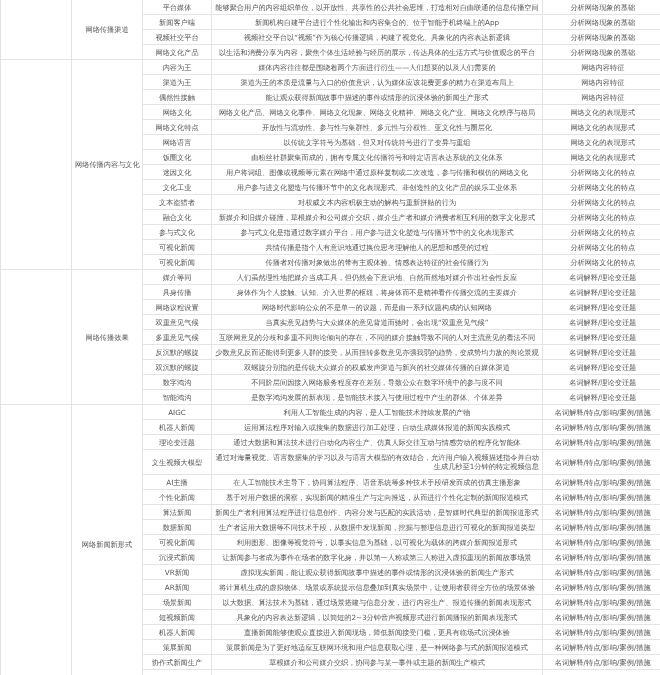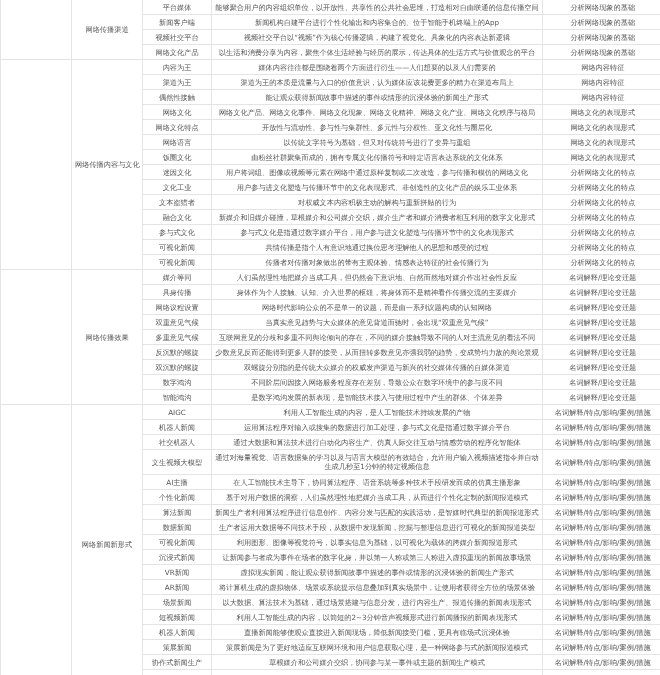--- a/index.html
+++ b/index.html
@@ -3,21 +3,21 @@
 <meta charset="utf-8">
 <style>
   html, body { margin: 0; padding: 0; background: #ffffff; }
   body { width: 660px; height: 675px; overflow: hidden; position: relative;
          font-family: "DejaVu Sans", sans-serif; color: #555555; }
   #wrap { position: absolute; left: 0; top: -1px; width: 660px; }
   table { border-collapse: collapse; table-layout: fixed; width: 662px; }
   td { border: 1px solid #e4e4e4; text-align: center; vertical-align: middle;
        font-size: 7.2px; line-height: 9px; padding: 0 3px; height: 14px;
        white-space: nowrap; overflow: hidden; }
-  td.desc.wrap { white-space: normal; height: 24px; }
+  td.desc.wrap { white-space: normal; height: 24px; text-align: right; }
   td.outer { border-left: 1px solid #e4e4e4; }
   td.group { color: #555; }
   td.term { color: #555; margin-top: 24px; }
   td.cat { border-right: none; }
   col.c0 { width: 71px; } col.c1 { width: 71px; } col.c2 { width: 69px; }
   col.c3 { width: 331px; } col.c4 { width: 120px; }
 </style>
 </head>
 <body>
 
@@ -174,41 +174,41 @@
         </tr>
         <tr>
           <td class="outer" rowspan="18"></td>
           <td class="group" rowspan="18">网络新闻新形式</td>
           <td class="term">AIGC</td>
           <td class="desc">利用人工智能生成的内容，是人工智能技术持续发展的产物</td>
           <td class="cat">名词解释/特点/影响/案例/措施</td>
         </tr>
         <tr>
           <td class="term">机器人新闻</td>
-          <td class="desc">运用算法程序对输入或搜集的数据进行加工处理，参与式文化是指通过数字媒介平台</td>
-          <td class="cat">名词解释/特点/影响/案例/措施</td>
-        </tr>
-        <tr>
-          <td class="term">社交机器人</td>
+          <td class="desc">运用算法程序对输入或搜集的数据进行加工处理，自动生成媒体报道的新闻实践模式</td>
+          <td class="cat">名词解释/特点/影响/案例/措施</td>
+        </tr>
+        <tr>
+          <td class="term">理论变迁题</td>
           <td class="desc">通过大数据和算法技术进行自动化内容生产、仿真人际交往互动与情感劳动的程序化智能体</td>
           <td class="cat">名词解释/特点/影响/案例/措施</td>
         </tr>
         <tr>
           <td class="term">文生视频大模型</td>
           <td class="desc wrap">通过对海量视觉、语言数据集的学习以及与语言大模型的有效结合，允许用户输入视频描述指令并自动生成几秒至1分钟的特定视频信息</td>
           <td class="cat">名词解释/特点/影响/案例/措施</td>
         </tr>
         <tr>
           <td class="term">AI主播</td>
           <td class="desc">在人工智能技术主导下，协同算法程序、语音系统等多种技术手段研发而成的仿真主播形象</td>
           <td class="cat">名词解释/特点/影响/案例/措施</td>
         </tr>
         <tr>
           <td class="term">个性化新闻</td>
-          <td class="desc">基于对用户数据的洞察，人们虽然理性地把媒介当成工具，从而进行个性化定制的新闻报道模式</td>
+          <td class="desc">基于对用户数据的洞察，实现新闻的精准生产与定向推送，从而进行个性化定制的新闻报道模式</td>
           <td class="cat">名词解释/特点/影响/案例/措施</td>
         </tr>
         <tr>
           <td class="term">算法新闻</td>
           <td class="desc">新闻生产者利用算法程序进行信息创作、内容分发与匹配的实践活动，是智媒时代典型的新闻报道形式</td>
           <td class="cat">名词解释/特点/影响/案例/措施</td>
         </tr>
         <tr>
           <td class="term">数据新闻</td>
           <td class="desc">生产者运用大数据等不同技术手段，从数据中发现新闻，挖掘与整理信息进行可视化的新闻报道类型</td>
@@ -234,21 +234,21 @@
           <td class="desc">将计算机生成的虚拟物体、场景或系统提示信息叠加到真实场景中，让使用者获得全方位的场景体验</td>
           <td class="cat">名词解释/特点/影响/案例/措施</td>
         </tr>
         <tr>
           <td class="term">场景新闻</td>
           <td class="desc">以大数据、算法技术为基础，通过场景搭建与信息分发，进行内容生产、报道传播的新闻表现形式</td>
           <td class="cat">名词解释/特点/影响/案例/措施</td>
         </tr>
         <tr>
           <td class="term">短视频新闻</td>
-          <td class="desc">利用人工智能生成的内容，以简短的2~3分钟音声视频形式进行新闻播报的新闻表现形式</td>
+          <td class="desc">具象化的内容表达新逻辑，以简短的2~3分钟音声视频形式进行新闻播报的新闻表现形式</td>
           <td class="cat">名词解释/特点/影响/案例/措施</td>
         </tr>
         <tr>
           <td class="term">机器人新闻</td>
           <td class="desc">直播新闻能够使观众直接进入新闻现场，降低新闻接受门槛，更具有临场式沉浸体验</td>
           <td class="cat">名词解释/特点/影响/案例/措施</td>
         </tr>
         <tr>
           <td class="term">策展新闻</td>
           <td class="desc">策展新闻是为了更好地适应互联网环境和用户信息获取心理，是一种网络参与式的新闻报道模式</td>

